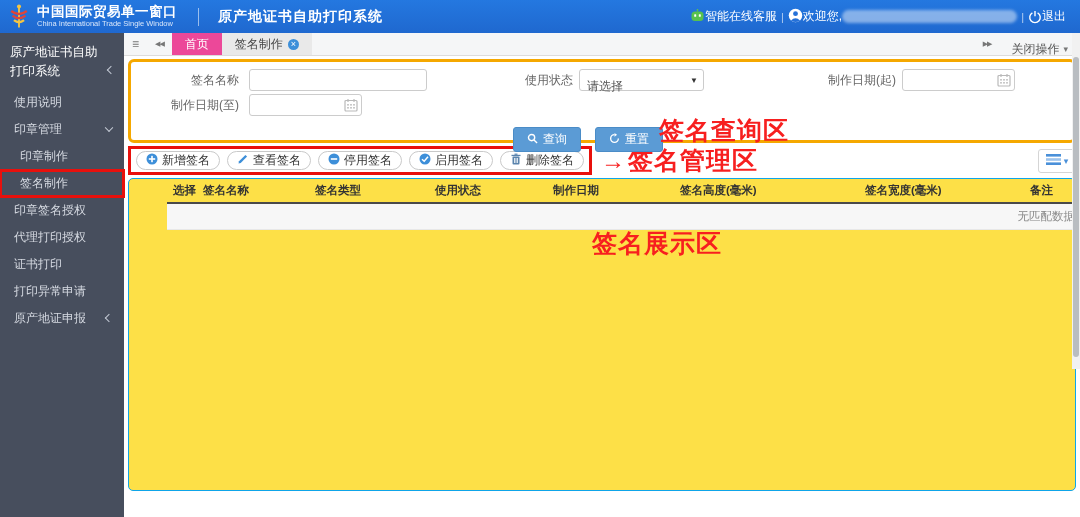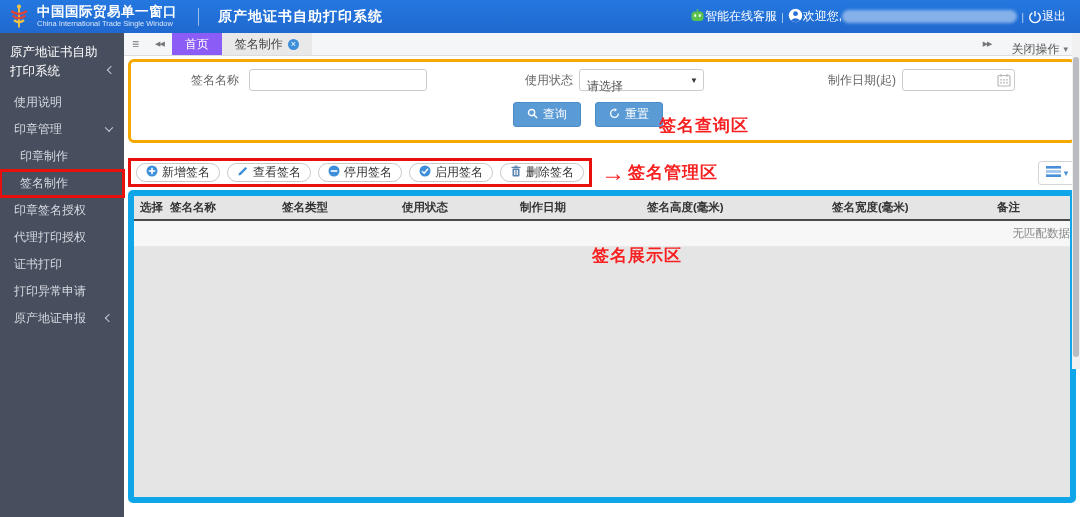--- a/index.html
+++ b/index.html
@@ -45,21 +45,21 @@
 
   
   .main { flex:1; min-width:0; display:flex; flex-direction:column; background:#fff; }
 
   
   .tabbar { height:23px; background:#f5f6f7; border-bottom:1px solid #dcdcdc;
             display:flex; align-items:stretch; font-size:12px; color:#666; }
   .tb-icon { display:flex; align-items:center; padding:0 8px; color:#777; cursor:pointer; }
   .tb-icon.small { font-size:7px; letter-spacing:-1px; }
   .tab { display:flex; align-items:center; gap:5px; padding:0 13px; font-size:12px; cursor:pointer; }
-  .tab.active { background:#8b5cf6; color:#fff; }
+  .tab.active { background:#ec4899; color:#fff; }
   .tab.normal { background:#e9e9e9; color:#444; }
   .tab-close { width:11px; height:11px; border-radius:50%; background:#3d8fd9; color:#fff;
                font-size:9px; line-height:11px; text-align:center; display:inline-block; }
   .tab-close::before { content:"×"; }
   .tb-spacer { flex:1; }
   .close-ops { display:flex; align-items:center; gap:4px; padding:16px 12px; color:#555; cursor:pointer; }
   .caret { font-size:9px; color:#777; }
 
   
   .content { flex:1; padding:3px 4px 0 4px; background:#fff; }
@@ -79,36 +79,36 @@
   .date-wrap .txt { width:113px; padding-right:22px; }
   .cal-icon { position:absolute; right:4px; top:4px; }
   .select { position:relative; width:125px; height:22px; border:1px solid #ccc; border-radius:3px; background:#fff;
             font-size:12px; color:#555; display:flex; align-items:center; padding:12px 16px 0 7px; cursor:pointer; }
   .sel-caret { position:absolute; right:5px; top:6px; font-size:8px; color:#333; }
   .btn-row { margin-top:11px; display:flex; justify-content:center; gap:14px; transform:translateX(-14px); }
   .btn-blue { display:flex; align-items:center; gap:5px; background:#5b9bd5; border:1px solid #4a8cc7; color:#fff;
               font-size:12px; padding:3px 13px; border-radius:3px; cursor:pointer; font-family:inherit; }
 
   
-  .ann { color:#f71f1f; font-weight:bold; font-size:17px; letter-spacing:1px; white-space:nowrap; }
+  .ann { color:#f71f1f; font-weight:bold; font-size:25px; letter-spacing:1px; white-space:nowrap; }
   .ann-query { position:absolute; left:528px; top:52px; }
   .ann-arrow { color:#f71f1f; font-size:24px; font-weight:900; line-height:1; margin:0 3px 0 9px; }
   .ann-arrow::before { content:"→"; }
 
   
-  .toolbar-row { display:flex; align-items:center; margin-top:16px; height:27px; }
+  .toolbar-row { display:flex; align-items:center; margin-top:4px; height:27px; }
   .tool-group { display:flex; align-items:center; gap:7px; border:3px solid #e8100c; background:#fff; padding:2px 5px; }
   .pill { display:flex; align-items:center; gap:4px; height:19px; padding:0 9px; border:1px solid #c9c9c9;
           border-radius:11px; background:#fff; font-size:12px; color:#333; cursor:pointer; font-family:inherit; }
   .col-chooser { margin-left:auto; width:38px; height:24px; border:1px solid #d5d5d5; border-radius:3px; background:#fff;
                  display:flex; align-items:center; justify-content:center; gap:3px; cursor:pointer; }
 
   
-  .table-box { position:relative; margin-top:4px; height:313px; border:6px solid #0ea5e9; border-radius:5px;
-               background:#e5e5e5; overflow:hidden; }
+  .table-box { position:relative; margin-top:4px; height:313px; border:1px solid #0ea5e9; border-radius:5px;
+               background:#fde047; overflow:hidden;padding-left:38px; }
   table { width:100%; border-collapse:collapse; table-layout:fixed; }
   th { text-align:left; font-size:11.5px; color:#333; font-weight:bold; padding:4px 6px;
        border-bottom:2px solid #4a4a4a; white-space:nowrap; overflow:hidden; }
   td.empty { background:#f7f7f7; text-align:right; color:#888; font-size:11.5px; padding:5px 0;
              border-bottom:1px solid #e8e8e8; }
   .ann-display { position:absolute; left:50%; top:48px; transform:translateX(-10px); }
 
   
   .scrollbar { position:absolute; right:0; top:33px; bottom:0; width:8px; background:#f1f1f1; }
   .scroll-thumb { position:absolute; top:24px; left:1px; width:6px; height:300px; background:#b9bdc1; border-radius:3px; }
@@ -247,20 +247,39 @@
                   <rect x="3" y="6" width="2" height="1.6" fill="#c9c9c9"></rect>
                     <rect x="6" y="6" width="2" height="1.6" fill="#c9c9c9"></rect>
                   <rect x="9" y="6" width="2" height="1.6" fill="#c9c9c9"></rect>
                     <rect x="3" y="9" width="2" height="1.6" fill="#c9c9c9"></rect>
                   <rect x="6" y="9" width="2" height="1.6" fill="#c9c9c9"></rect>
                     <rect x="9" y="9" width="2" height="1.6" fill="#c9c9c9"></rect>
                 </svg>
               </span>
             </span>
           </div>
+          <div class="f-row second">
+            <label class="lbl lbl1">制作日期(至)</label>
+            <span class="date-wrap">
+              <input class="txt" value="" style="">
+              <span class="cal-icon">
+                <svg width="14" height="14" viewBox="0 0 14 14">
+                  <rect x="1" y="2.5" width="12" height="10.5" rx="1" fill="none" stroke="#b9b9b9" stroke-width="1.2"></rect>
+                  <line x1="4" y1="1" x2="4" y2="4" stroke="#b9b9b9" stroke-width="1.2"></line>
+                  <line x1="10" y1="1" x2="10" y2="4" stroke="#b9b9b9" stroke-width="1.2"></line>
+                  <rect x="3" y="6" width="2" height="1.6" fill="#c9c9c9"></rect>
+                    <rect x="6" y="6" width="2" height="1.6" fill="#c9c9c9"></rect>
+                  <rect x="9" y="6" width="2" height="1.6" fill="#c9c9c9"></rect>
+                    <rect x="3" y="9" width="2" height="1.6" fill="#c9c9c9"></rect>
+                  <rect x="6" y="9" width="2" height="1.6" fill="#c9c9c9"></rect>
+                    <rect x="9" y="9" width="2" height="1.6" fill="#c9c9c9"></rect>
+                </svg>
+              </span>
+            </span>
+          </div>
           <div class="btn-row">
             <button class="btn-blue">
               <span>
                 <svg width="11" height="11" viewBox="0 0 12 12">
                   <circle cx="5" cy="5" r="3.4" fill="none" stroke="#fff" stroke-width="1.5"></circle>
                   <line x1="7.6" y1="7.6" x2="11" y2="11" stroke="#fff" stroke-width="1.5"></line>
                 </svg>
               </span>
               <span>查询</span>
             </button>

